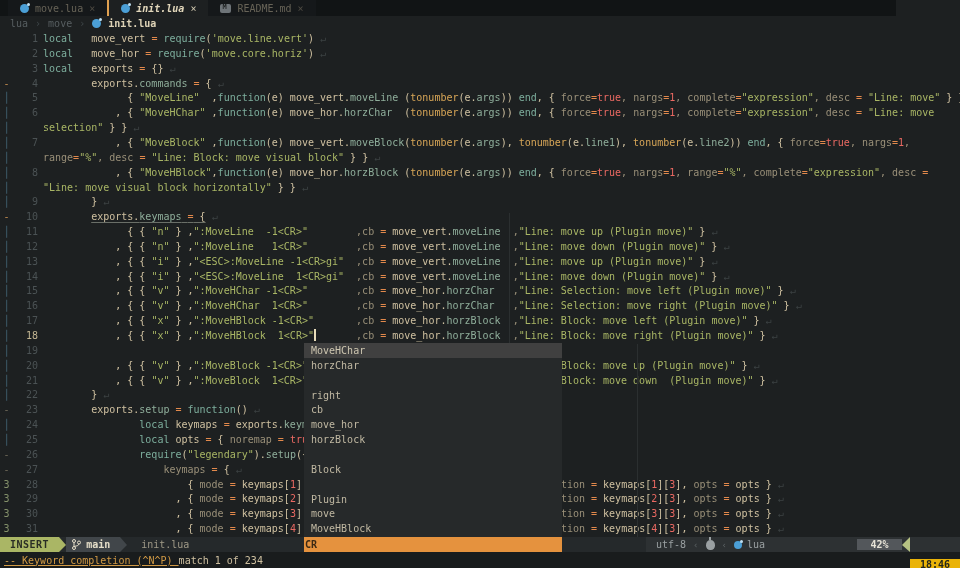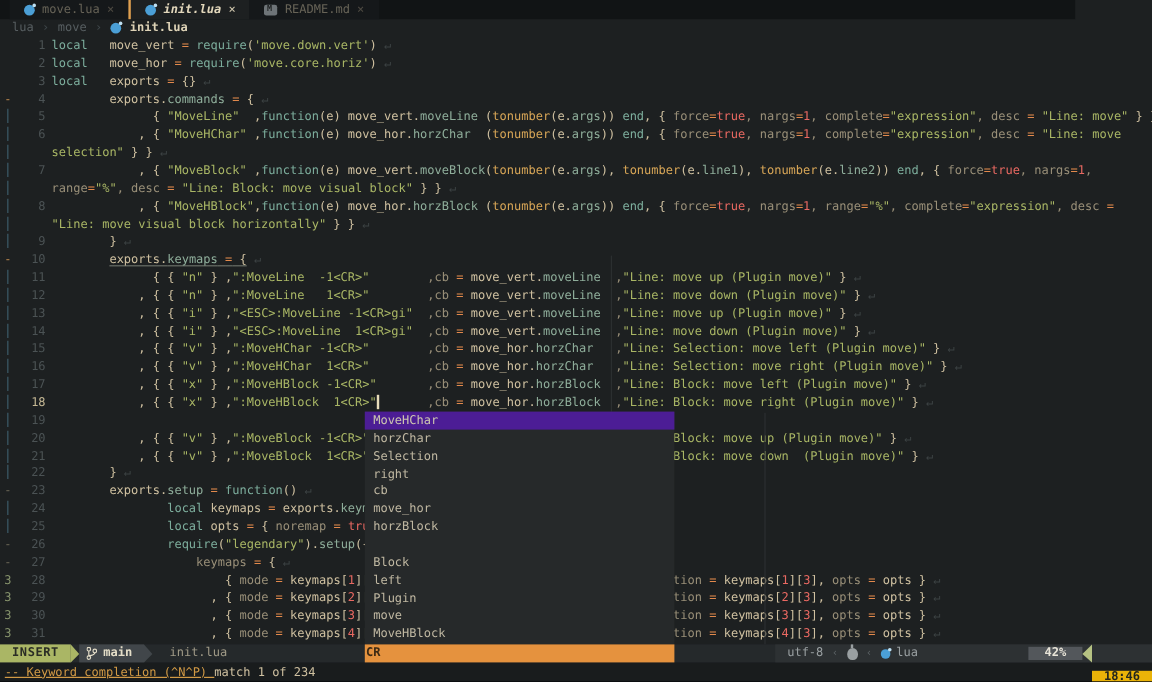--- a/index.html
+++ b/index.html
@@ -29,21 +29,21 @@
   .ltext{position:absolute;left:43px;white-space:pre;}
   .tk-k{color:#7dae9d;} .tk-s{color:#a9b665;} .tk-n{color:#ea6962;}
   .tk-o{color:#e2894c;} .tk-f{color:#d8a657;} .tk-p{color:#8fae9b;}
   .tk-d{color:#998f78;} .tk-w{color:#cfc0a0;} .tk-e{color:#3c4243;}
   .u{text-decoration:underline;text-decoration-color:#6a6f68;text-underline-offset:2px;}
   .guide{position:absolute;width:1px;background:#2b2f30;}
   .cursor{position:absolute;width:2px;height:12px;background:#e8dcba;}
   
   .pum{position:absolute;background:#26292a;z-index:6;}
   .pum-item{position:absolute;left:0;width:100%;padding-left:7px;box-sizing:border-box;color:#c0b8a2;white-space:pre;line-height:15px;}
-  .pum-item.first{background:#4c1d95;color:#cdc6b0;}
+  .pum-item.first{background:#404040;color:#cdc6b0;}
   .pum-sel{position:absolute;z-index:7;padding-left:1px;box-sizing:border-box;background:#e5923e;color:#3d2a14;font-weight:bold;line-height:15px;}
   
   .statusline{position:absolute;left:0;top:537px;width:960px;height:15px;background:#25292b;display:flex;align-items:stretch;z-index:4;}
   .seg{display:flex;align-items:center;}
   .seg-mode{background:#aab665;color:#2a2d25;font-weight:bold;padding:0 10px;letter-spacing:.5px;}
   .arr-mode{width:0;height:0;border-top:8px solid transparent;border-bottom:7px solid transparent;border-left:7px solid #aab665;}
   .seg-branch{background:#41464a;color:#e4ddc8;font-weight:bold;padding:0 10px 0 6px;gap:5px;}
   .arr-branch{width:0;height:0;border-top:8px solid transparent;border-bottom:7px solid transparent;border-left:7px solid #41464a;}
   .seg-file{color:#a09a87;padding:0 14px;}
   .sl-right{position:absolute;right:0;top:0;height:15px;display:flex;align-items:center;background:#2d3133;padding-left:10px;}
@@ -58,21 +58,21 @@
   .cmdline{position:absolute;left:0;top:552px;width:960px;height:16px;background:#191c1d;display:flex;align-items:center;padding-left:4px;white-space:pre;}
   .cmd-msg{color:#d29a45;text-decoration:underline;}
   .cmd-match{color:#cfc0a0;}
 </style>
 </head>
 <body>
 
 <div class="screen">
 
   <div class="buffer">
-      <div class="row" style="top: 31px;"><span class="lnum">1</span><span class="ltext"><span class="tk-k">local</span><span class="tk-w">   move_vert </span><span class="tk-o">=</span><span class="tk-w"> </span><span class="tk-k">require</span><span class="tk-w">(</span><span class="tk-s">'move.down.vert'</span><span class="tk-w">)</span><span class="tk-e"> ↵</span></span></div>
+      <div class="row" style="top: 31px;"><span class="lnum">1</span><span class="ltext"><span class="tk-k">local</span><span class="tk-w">   move_vert </span><span class="tk-o">=</span><span class="tk-w"> </span><span class="tk-k">require</span><span class="tk-w">(</span><span class="tk-s">'move.line.vert'</span><span class="tk-w">)</span><span class="tk-e"> ↵</span></span></div>
       <div class="row" style="top: 45.85px;"><span class="lnum">2</span><span class="ltext"><span class="tk-k">local</span><span class="tk-w">   move_hor </span><span class="tk-o">=</span><span class="tk-w"> </span><span class="tk-k">require</span><span class="tk-w">(</span><span class="tk-s">'move.core.horiz'</span><span class="tk-w">)</span><span class="tk-e"> ↵</span></span></div>
       <div class="row" style="top: 60.7px;"><span class="lnum">3</span><span class="ltext"><span class="tk-k">local</span><span class="tk-w">   exports </span><span class="tk-o">=</span><span class="tk-w"> {}</span><span class="tk-e"> ↵</span></span></div>
       <div class="row" style="top: 75.55px;"><span class="fold fo">-</span><span class="lnum">4</span><span class="ltext"><span class="tk-w">        exports.</span><span class="tk-p">commands</span><span class="tk-w"> </span><span class="tk-o">=</span><span class="tk-w"> {</span><span class="tk-e"> ↵</span></span></div>
       <div class="row" style="top: 90.4px;"><span class="fold fb">│</span><span class="lnum">5</span><span class="ltext"><span class="tk-w">              { </span><span class="tk-s">"MoveLine"</span><span class="tk-w">  ,</span><span class="tk-k">function</span><span class="tk-w">(e) move_vert.</span><span class="tk-p">moveLine</span><span class="tk-w"> (</span><span class="tk-f">tonumber</span><span class="tk-w">(e.</span><span class="tk-p">args</span><span class="tk-w">)) </span><span class="tk-k">end</span><span class="tk-w">, { </span><span class="tk-d">force</span><span class="tk-o">=</span><span class="tk-n">true</span><span class="tk-d">, </span><span class="tk-d">nargs</span><span class="tk-o">=</span><span class="tk-n">1</span><span class="tk-d">, </span><span class="tk-d">complete</span><span class="tk-o">=</span><span class="tk-s">"expression"</span><span class="tk-d">, </span><span class="tk-d">desc</span><span class="tk-w"> </span><span class="tk-o">=</span><span class="tk-w"> </span><span class="tk-s">"Line: move"</span><span class="tk-w"> } }</span></span></div>
       <div class="row" style="top: 105.25px;"><span class="fold fb">│</span><span class="lnum">6</span><span class="ltext"><span class="tk-w">            , { </span><span class="tk-s">"MoveHChar"</span><span class="tk-w"> ,</span><span class="tk-k">function</span><span class="tk-w">(e) move_hor.</span><span class="tk-p">horzChar</span><span class="tk-w">  (</span><span class="tk-f">tonumber</span><span class="tk-w">(e.</span><span class="tk-p">args</span><span class="tk-w">)) </span><span class="tk-k">end</span><span class="tk-w">, { </span><span class="tk-d">force</span><span class="tk-o">=</span><span class="tk-n">true</span><span class="tk-d">, </span><span class="tk-d">nargs</span><span class="tk-o">=</span><span class="tk-n">1</span><span class="tk-d">, </span><span class="tk-d">complete</span><span class="tk-o">=</span><span class="tk-s">"expression"</span><span class="tk-d">, </span><span class="tk-d">desc</span><span class="tk-w"> </span><span class="tk-o">=</span><span class="tk-w"> </span><span class="tk-s">"Line: move</span></span></div>
       <div class="row" style="top: 120.1px;"><span class="fold fb">│</span><span class="ltext"><span class="tk-s">selection"</span><span class="tk-w"> } }</span><span class="tk-e"> ↵</span></span></div>
       <div class="row" style="top: 134.95px;"><span class="fold fb">│</span><span class="lnum">7</span><span class="ltext"><span class="tk-w">            , { </span><span class="tk-s">"MoveBlock"</span><span class="tk-w"> ,</span><span class="tk-k">function</span><span class="tk-w">(e) move_vert.</span><span class="tk-p">moveBlock</span><span class="tk-w">(</span><span class="tk-f">tonumber</span><span class="tk-w">(e.</span><span class="tk-p">args</span><span class="tk-w">), </span><span class="tk-f">tonumber</span><span class="tk-w">(e.</span><span class="tk-p">line1</span><span class="tk-w">), </span><span class="tk-f">tonumber</span><span class="tk-w">(e.</span><span class="tk-p">line2</span><span class="tk-w">)) </span><span class="tk-k">end</span><span class="tk-w">, { </span><span class="tk-d">force</span><span class="tk-o">=</span><span class="tk-n">true</span><span class="tk-d">, </span><span class="tk-d">nargs</span><span class="tk-o">=</span><span class="tk-n">1</span><span class="tk-d">,</span></span></div>
       <div class="row" style="top: 149.8px;"><span class="fold fb">│</span><span class="ltext"><span class="tk-d">range</span><span class="tk-o">=</span><span class="tk-s">"%"</span><span class="tk-d">, </span><span class="tk-d">desc</span><span class="tk-w"> </span><span class="tk-o">=</span><span class="tk-w"> </span><span class="tk-s">"Line: Block: move visual block"</span><span class="tk-w"> } }</span><span class="tk-e"> ↵</span></span></div>
       <div class="row" style="top: 164.65px;"><span class="fold fb">│</span><span class="lnum">8</span><span class="ltext"><span class="tk-w">            , { </span><span class="tk-s">"MoveHBlock"</span><span class="tk-w">,</span><span class="tk-k">function</span><span class="tk-w">(e) move_hor.</span><span class="tk-p">horzBlock</span><span class="tk-w"> (</span><span class="tk-f">tonumber</span><span class="tk-w">(e.</span><span class="tk-p">args</span><span class="tk-w">)) </span><span class="tk-k">end</span><span class="tk-w">, { </span><span class="tk-d">force</span><span class="tk-o">=</span><span class="tk-n">true</span><span class="tk-d">, </span><span class="tk-d">nargs</span><span class="tk-o">=</span><span class="tk-n">1</span><span class="tk-d">, </span><span class="tk-d">range</span><span class="tk-o">=</span><span class="tk-s">"%"</span><span class="tk-d">, </span><span class="tk-d">complete</span><span class="tk-o">=</span><span class="tk-s">"expression"</span><span class="tk-d">, </span><span class="tk-d">desc</span><span class="tk-w"> </span><span class="tk-o">=</span></span></div>
       <div class="row" style="top: 179.5px;"><span class="fold fb">│</span><span class="ltext"><span class="tk-s">"Line: move visual block horizontally"</span><span class="tk-w"> } }</span><span class="tk-e"> ↵</span></span></div>
@@ -129,27 +129,25 @@
     <span class="sep">›</span>
     <span>move</span>
     <span class="sep">›</span>
     <span class="lua-icon"></span>
     <span class="file">init.lua</span>
   </div>
 
   <div class="pum" style="left:304px;top:343px;width:258px;height:194px;">
       <div class="pum-item first" style="top: 0px; height: 14.85px;">MoveHChar</div>
       <div class="pum-item" style="top: 14.85px; height: 14.85px;">horzChar</div>
-      <div class="pum-item" style="top: 29.7px; height: 14.85px;">Selection</div>
       <div class="pum-item" style="top: 44.55px; height: 14.85px;">right</div>
       <div class="pum-item" style="top: 59.4px; height: 14.85px;">cb</div>
       <div class="pum-item" style="top: 74.25px; height: 14.85px;">move_hor</div>
       <div class="pum-item" style="top: 89.1px; height: 14.85px;">horzBlock</div>
       <div class="pum-item" style="top: 118.8px; height: 14.85px;">Block</div>
-      <div class="pum-item" style="top: 133.65px; height: 14.85px;">left</div>
       <div class="pum-item" style="top: 148.5px; height: 14.85px;">Plugin</div>
       <div class="pum-item" style="top: 163.35px; height: 14.85px;">move</div>
       <div class="pum-item" style="top: 178.2px; height: 14.85px;">MoveHBlock</div>
     </div>
   <div class="pum-sel" style="left:304px;top:537px;width:258px;height:15px;">CR</div>
 
   <div class="statusline">
     <div class="seg seg-mode">INSERT</div>
     <div class="arr-mode"></div>
     <div class="seg seg-branch">

